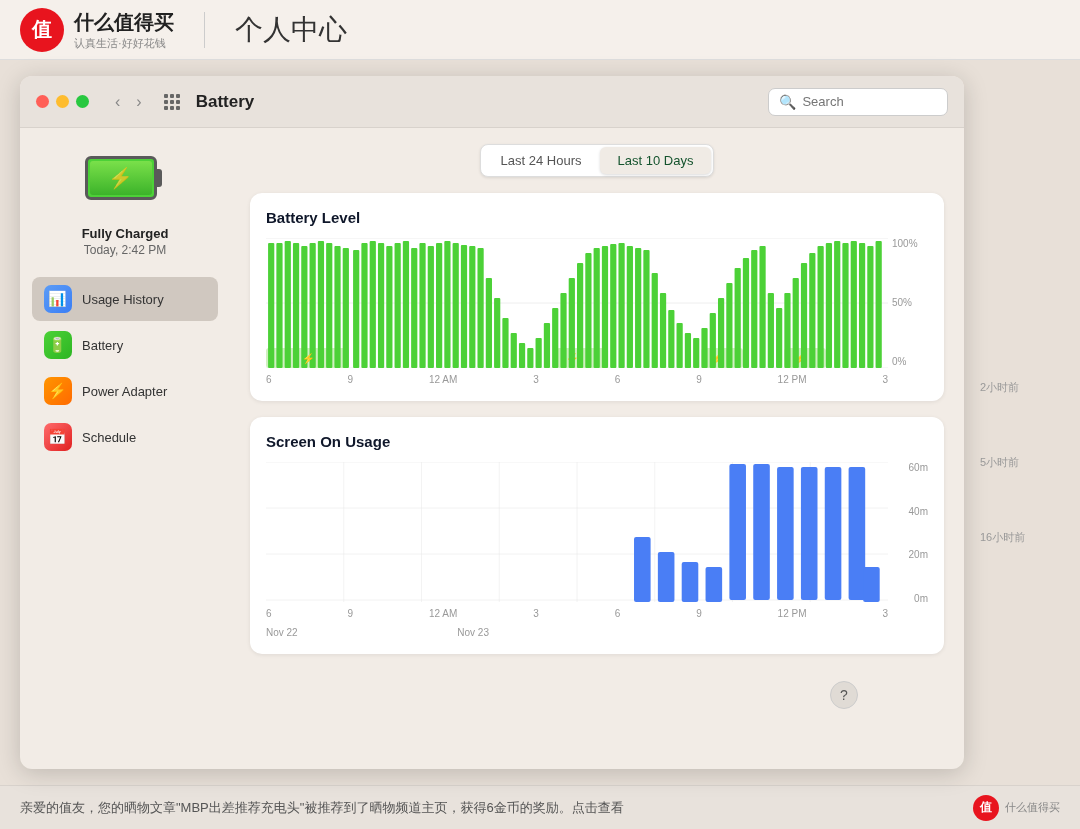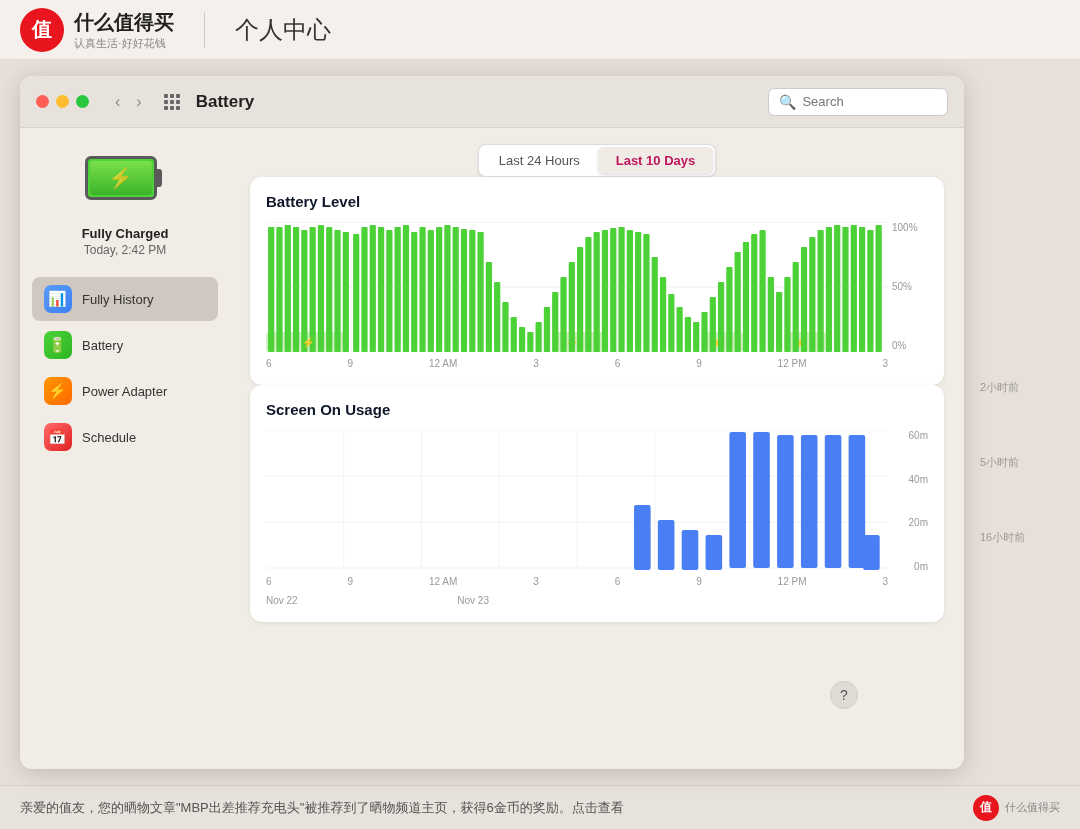--- a/index.html
+++ b/index.html
@@ -51,21 +51,21 @@
       font-size: 11px;
       color: #888;
     }
     .divider-vertical {
       width: 1px;
       height: 36px;
       background: #ccc;
       margin: 0 20px;
     }
     .page-title-top {
-      font-size: 24px;
+      font-size: 28px;
       color: #333;
     }
 
     
     .window {
       background: #f2ece6;
       border-radius: 12px;
       box-shadow: 0 4px 24px rgba(0,0,0,0.18);
       flex: 1;
       display: flex;
@@ -251,20 +251,21 @@
     .icon-orange { background: linear-gradient(135deg, #ff9500, #ff6a00); color: white; }
     .icon-red-grid { background: linear-gradient(135deg, #ff6b6b, #e02020); color: white; }
 
     
     .main-panel {
       flex: 1;
       padding: 16px 20px;
       overflow-y: auto;
       display: flex;
       flex-direction: column;
+      gap: 16px;
     }
 
     
     .toggle-tabs {
       display: flex;
       background: white;
       border-radius: 8px;
       padding: 2px;
       align-self: center;
       border: 1px solid #ddd;
@@ -274,22 +275,22 @@
       padding: 6px 18px;
       border-radius: 6px;
       font-size: 13px;
       cursor: pointer;
       border: none;
       background: none;
       color: #555;
     }
     .toggle-tab.active {
       background: #f0ebe5;
-      font-weight: 700;
-      color: #be185d;
+      font-weight: 400;
+      color: #14532d;
       box-shadow: 0 1px 3px rgba(0,0,0,0.15);
     }
 
     
     .chart-card {
       background: white;
       border-radius: 12px;
       padding: 16px;
       box-shadow: 0 1px 4px rgba(0,0,0,0.08);
     }
@@ -426,21 +427,21 @@
               <span class="battery-bolt">⚡</span>
             </div>
           </div>
         </div>
         <div class="status-label">Fully Charged</div>
         <div class="status-time">Today, 2:42 PM</div>
 
         <div class="sidebar-menu">
           <div class="sidebar-item active">
             <div class="sidebar-icon icon-blue">📊</div>
-            <span>Fully History</span>
+            <span>Usage History</span>
           </div>
           <div class="sidebar-item">
             <div class="sidebar-icon icon-green">🔋</div>
             <span>Battery</span>
           </div>
           <div class="sidebar-item">
             <div class="sidebar-icon icon-orange">⚡</div>
             <span>Power Adapter</span>
           </div>
           <div class="sidebar-item">

